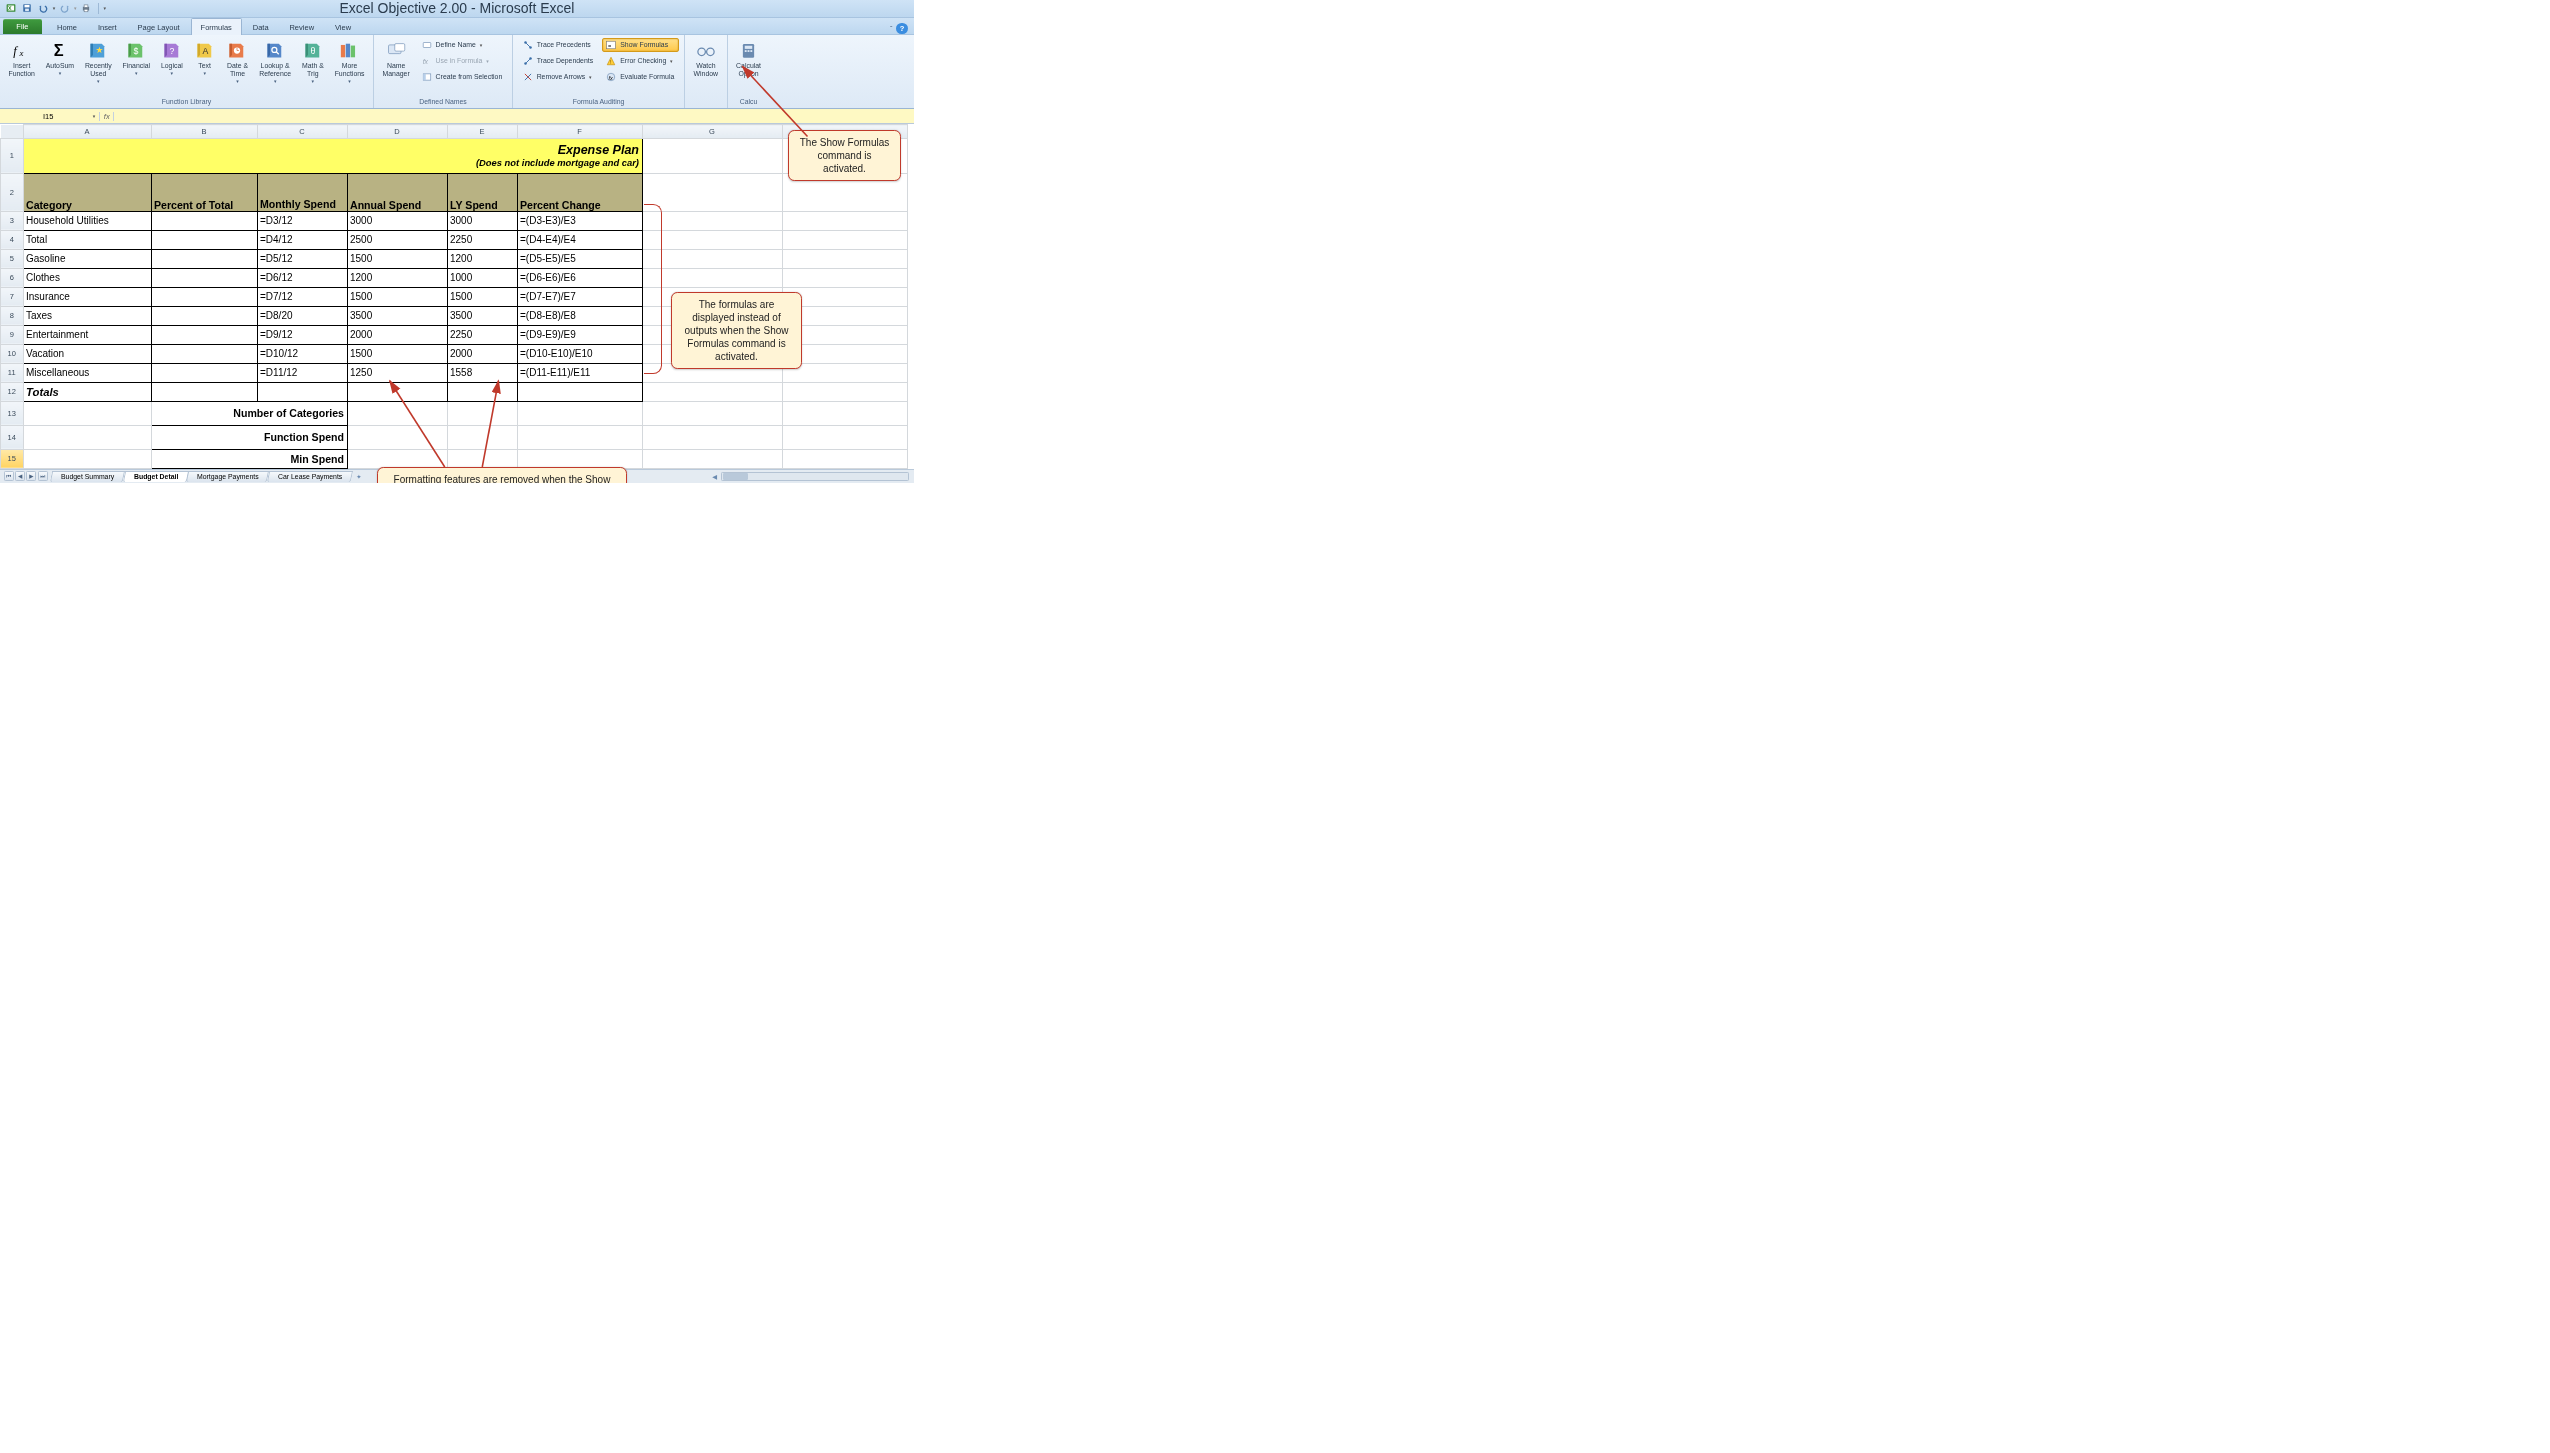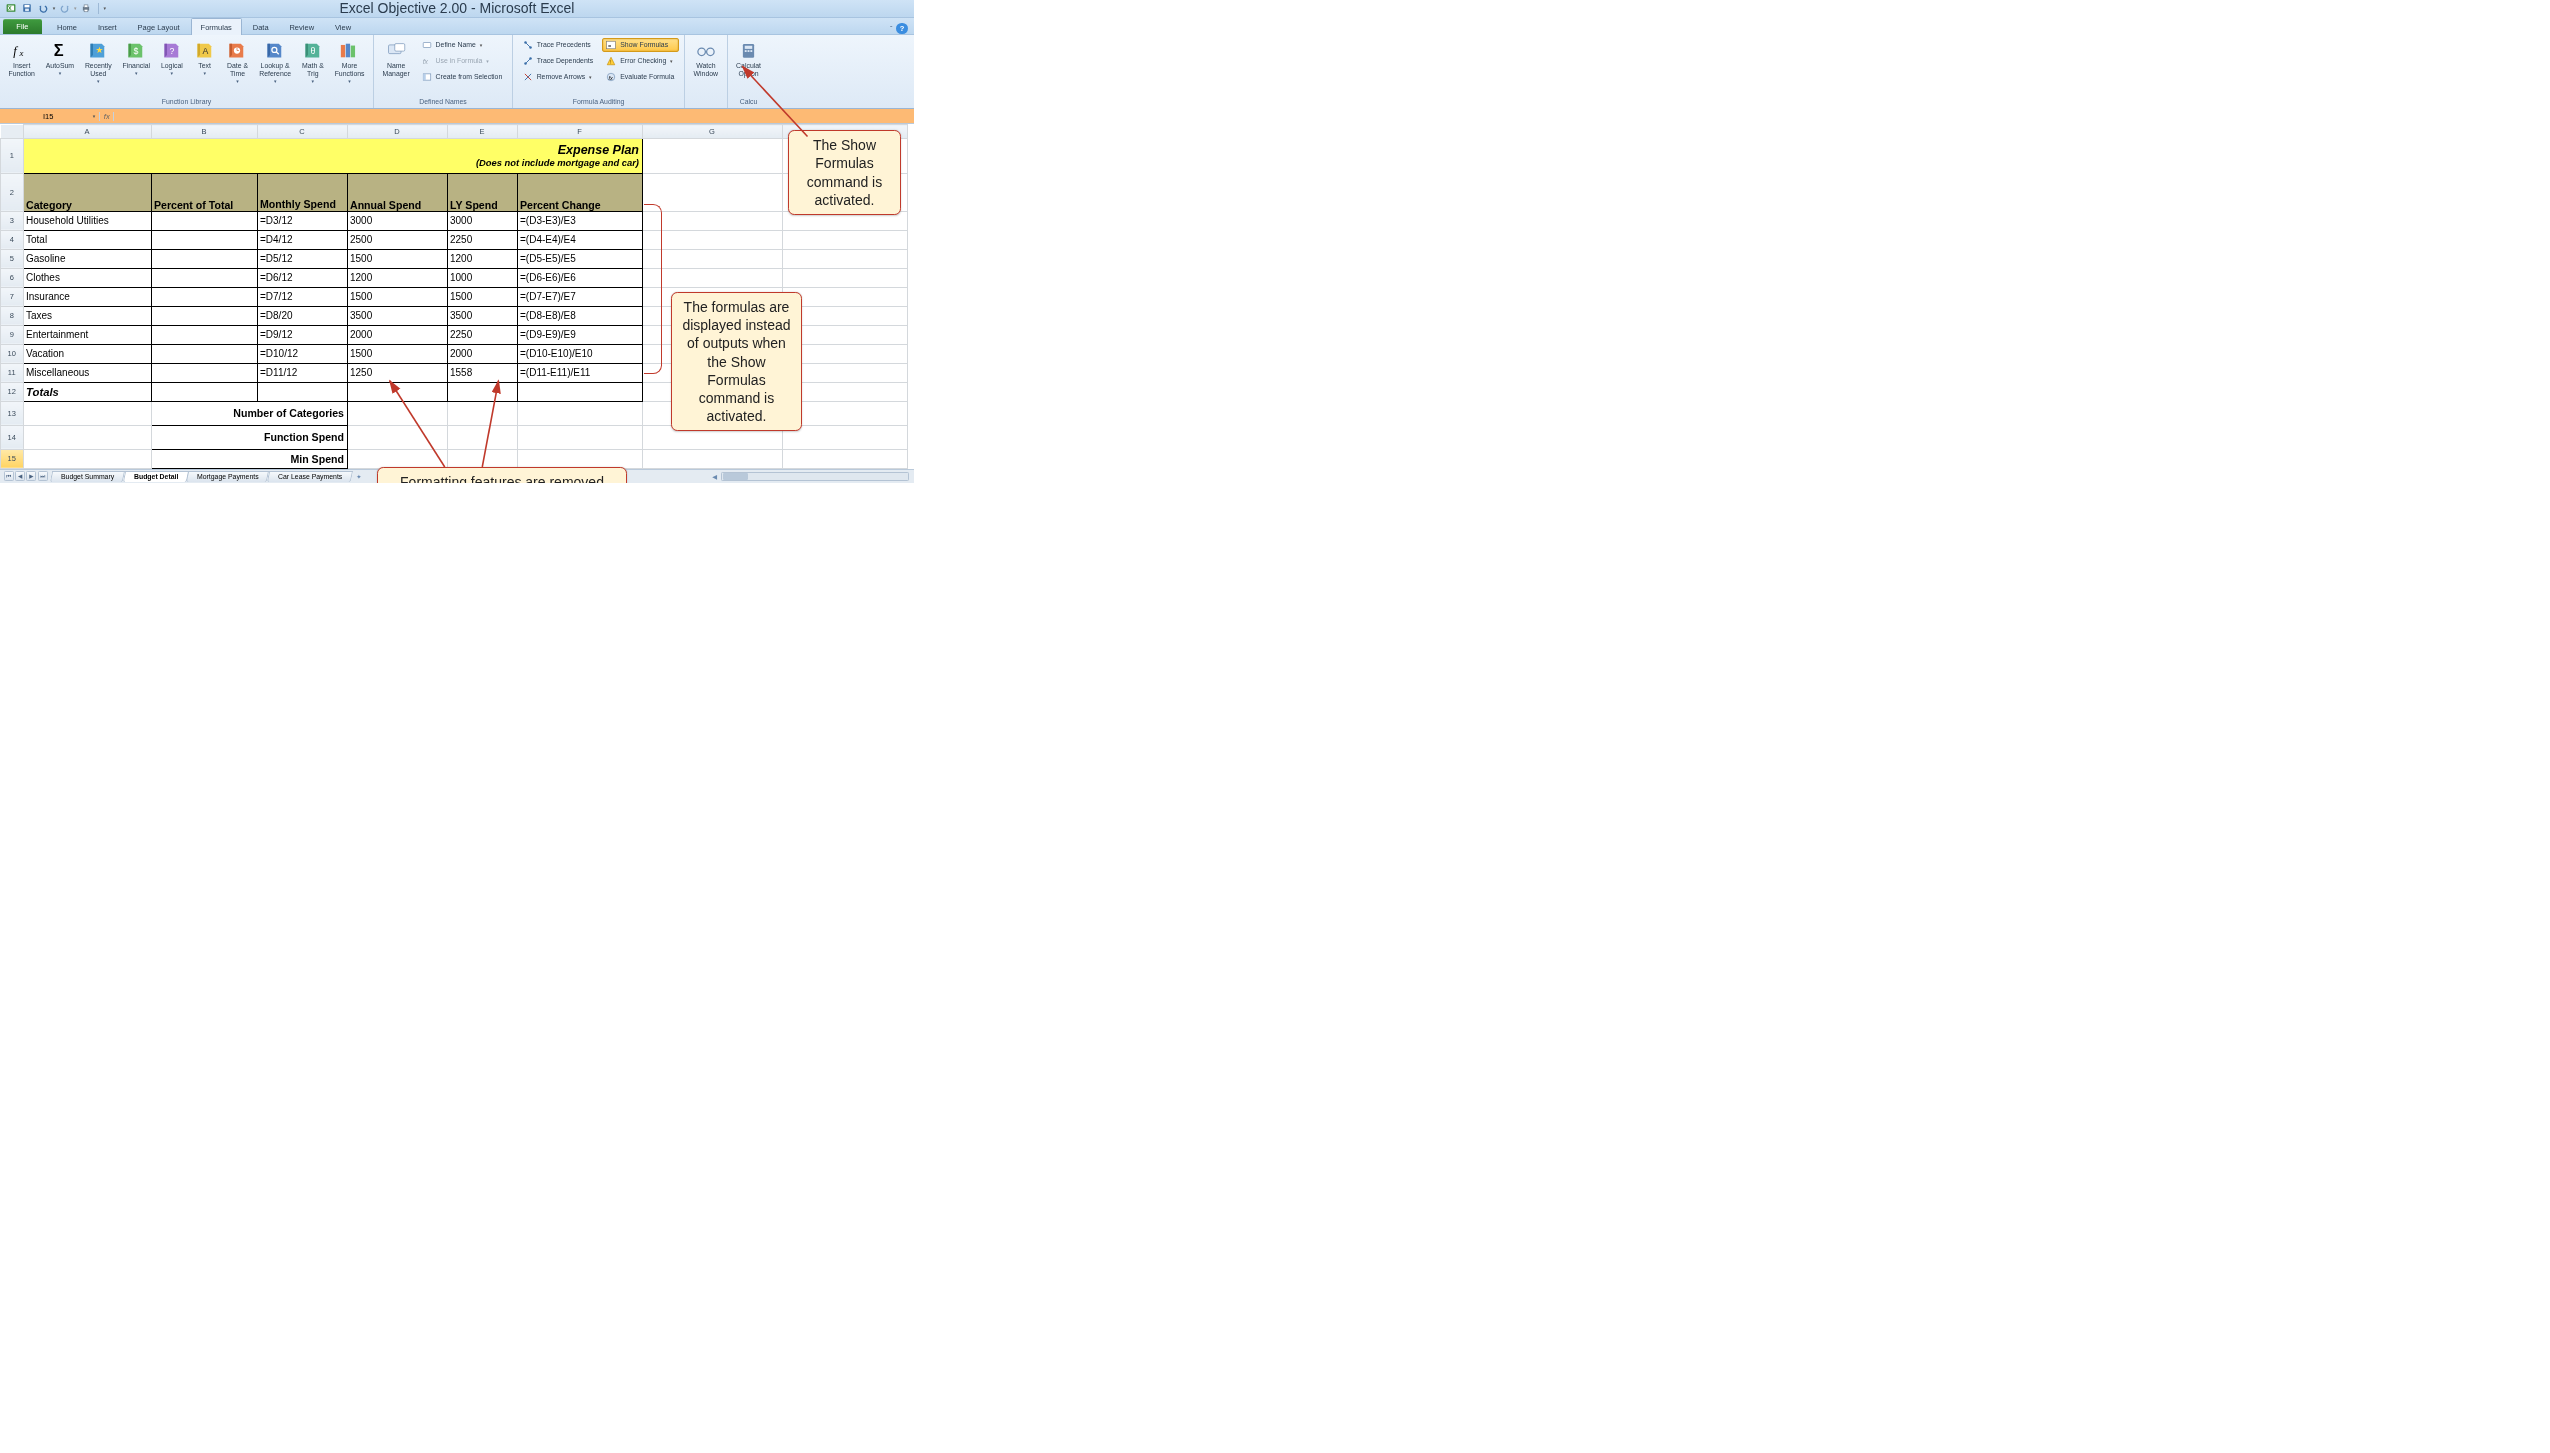--- a/index.html
+++ b/index.html
@@ -80,21 +80,21 @@
     display:flex; align-items:center; gap:3.8px; padding:1.3px 3.8px;
     border:0.6px solid transparent; border-radius:1.9px; font-size:6.9px; color:#2a3b4d;
     white-space: nowrap;
   }
   .small-btn.active { border-color:#d49a1a; background:linear-gradient(#ffe08a,#ffc94a); box-shadow: inset 0 0 1.3px #b37c00;}
   .small-btn .sicon { width:10px;height:10px;display:inline-flex;align-items:center;justify-content:center;}
   .small-btn.disabled { color:#9aa6b3;}
   
   svg { display:block; }
   
-  .formula-bar { height: 15px; background:#fdba74; border-bottom:0.6px solid #b9c9da; display:flex; align-items:center;}
+  .formula-bar { height: 15px; background:#fef9c3; border-bottom:0.6px solid #b9c9da; display:flex; align-items:center;}
   .name-box { width: 100px; padding:0 3.8px; font-size:7.5px; display:flex; align-items:center; justify-content:space-between; border-right:0.6px solid #c4d1e0;}
   .name-box .nb-text { flex:1; text-align:center; font-weight:normal;}
   .name-box .nb-drop { font-size:5px; color:#555;}
   .fx-zone { display:flex;align-items:center; gap:2.5px; padding:0 3.8px; border-right:0.6px solid #c4d1e0;}
   .fx-label { font-style:italic; font-size:7.5px; color:#666;}
   .formula-input { flex:1; padding:0 3.8px; font-size:7.5px;}
   
   .grid-wrap { position:relative; }
   .grid { border-collapse: collapse; table-layout: fixed; }
   .grid th, .grid td { border: 0.6px solid #d4d8dc; }
@@ -111,21 +111,21 @@
   .title-main { font-weight:bold; font-style:italic; font-size:12.5px; padding-top:2.5px; display:block;}
   .title-sub { font-weight:bold; font-style:italic; font-size:9.4px; display:block; padding-bottom:2.5px;}
   tr.hdr td.cell { background:#b8b283 !important; border:0.6px solid #000 !important; font-weight:bold; font-size:10.6px; vertical-align:bottom;}
   tr.data td.cell { border:0.6px solid #000 !important; }
   tr.data td.cell.nob { border:0.6px solid #d4d8dc !important; background:#fff;}
   tr.totals td.cell.tA { border:0.6px solid #000 !important; font-weight:bold; font-style:italic; font-size:11.3px;}
   tr.sumrow td.cell.slabel { border:0.6px solid #000 !important; text-align:right; font-weight:bold; font-size:10.6px;}
   
   .callout {
     position:absolute; background:#fff4d6; border:1.3px solid #c0392b;
-    border-radius:6.3px; padding:5px 7.5px; font-size:14px; color:#222;
+    border-radius:6.3px; padding:5px 7.5px; font-size:10px; color:#222;
     text-align:center; box-shadow: 0 0.6px 1.9px rgba(0,0,0,.2);
     line-height:1.3;
   }
   .bracket {
     position:absolute; border:1.3px solid #c0392b; border-left:none;
     border-radius: 0 8.8px 8.8px 0;
   }
   
   .arrow-svg { position:absolute; pointer-events:none; }
   

